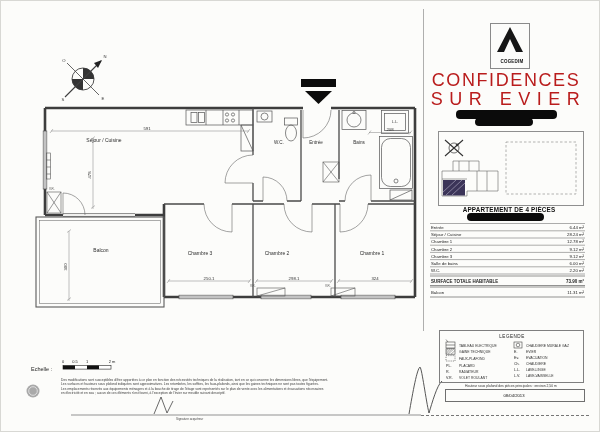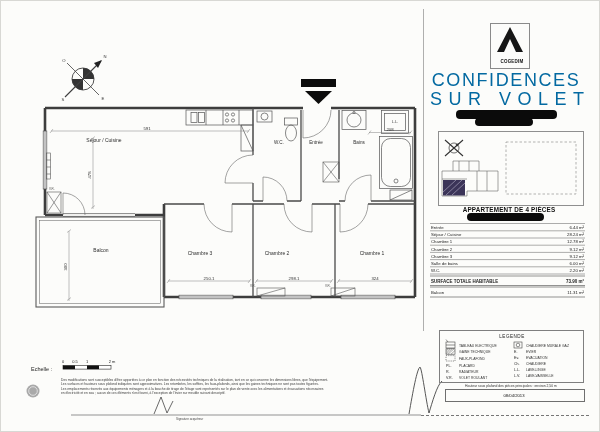--- a/index.html
+++ b/index.html
@@ -6,21 +6,21 @@
   #page{
     position:relative;width:600px;height:432px;background:#fcfcfa;
     font-family:"Liberation Sans", sans-serif;color:#333;overflow:hidden;
     border:1px solid #d8d8d4;box-sizing:border-box;
   }
   svg text{font-family:"Liberation Sans", sans-serif;}
   .abs{position:absolute;}
   #logo-box{left:489px;top:22px;width:38px;height:44px;border:1px solid #8a8a8a;text-align:center;}
   #logo-name{font-size:9px;font-weight:bold;letter-spacing:.4px;color:#111;
     transform:scale(.5);transform-origin:50% 0;margin-top:1px;}
-  #title-block{left:424px;top:70px;width:162px;text-align:center;color:#0369a1;}
+  #title-block{left:424px;top:70px;width:162px;text-align:center;color:#b91c1c;}
   #title-line1{font-size:18px;letter-spacing:1.6px;line-height:19px;white-space:nowrap;}
   #title-line2{font-size:18px;letter-spacing:6.5px;line-height:19px;white-space:nowrap;padding-left:5px;}
   .blob{background:#0b0b0b;border-radius:4px;}
   #blob1a{left:455px;top:109px;width:101px;height:9px;}
   #blob1b{left:474px;top:117px;width:58px;height:8px;}
   #blob2{left:466px;top:212px;width:77px;height:8px;}
   #keyplan-frame{left:437px;top:130px;width:144px;height:73px;border:1px solid #8f8f8f;}
   #legend-frame{left:438px;top:329px;width:143px;height:51px;border:1px solid #7f7f7f;}
   #date-frame{left:444px;top:388px;width:138px;height:11px;border:1px solid #6f6f6f;}
 </style>
@@ -293,21 +293,21 @@
 
   <div id="logo-box" class="abs">
     <svg width="36" height="30" viewBox="0 0 36 30">
       <polygon points="18,3 31,28 24,28 18,15 12,28 5,28" fill="#161616"></polygon>
     </svg>
     <div id="logo-name">COGEDIM</div>
   </div>
 
   <div id="title-block" class="abs">
     <div id="title-line1">CONFIDENCES</div>
-    <div id="title-line2">SUR VOLET</div>
+    <div id="title-line2">SUR EVIER</div>
   </div>
 
   <div id="blob1a" class="abs blob"></div>
   <div id="blob1b" class="abs blob"></div>
   <div id="blob2" class="abs blob"></div>
 
   <div id="keyplan-frame" class="abs"></div>
   <div id="legend-frame" class="abs"></div>
   <div id="date-frame" class="abs"></div>
 

